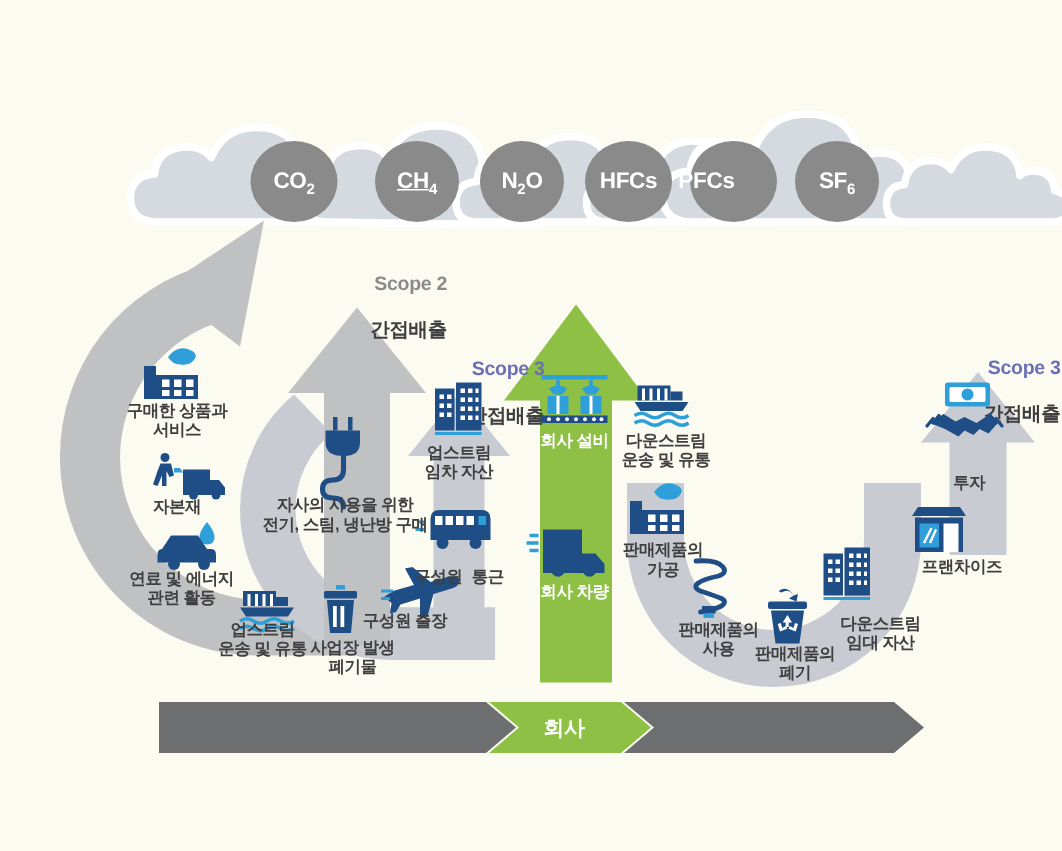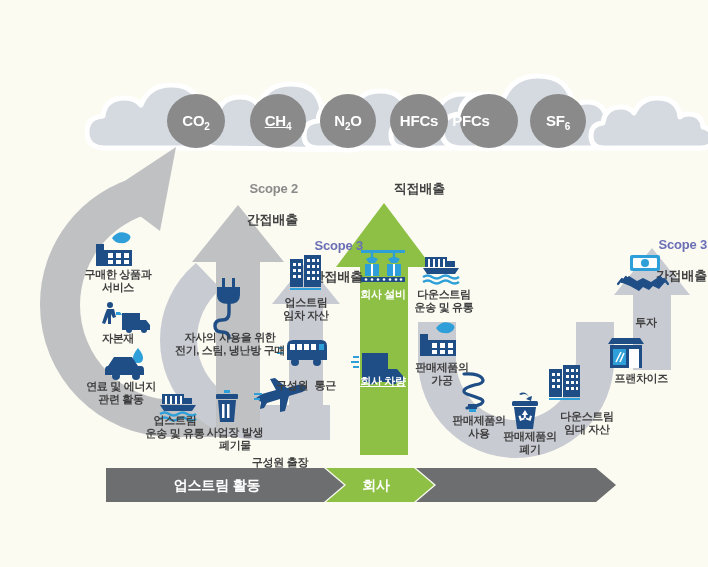--- a/index.html
+++ b/index.html
@@ -125,21 +125,20 @@
 
     <path d="M652 248 L690 295 L671 295 L671 370 L633 370 L633 295 L614 295 Z" fill="#c8cbd2"></path>
   </svg>
 
   <div class="scope-ttl" style="left:178px;top:165px;width:120px;">
     <span class="s" style="color:#8a8a8a;">Scope 2</span>
     <span class="k">간접배출</span>
   </div>
 
   <div class="scope-ttl" style="left:325px;top:165px;width:120px;">
-    <span class="k">직접배출</span>
   </div>
 
   <div class="scope-ttl" style="left:253px;top:222px;width:110px;">
     <span class="s" style="color:#6b6fb5;">Scope 3</span>
     <span class="k">간접배출</span>
   </div>
 
   <div class="scope-ttl" style="left:597px;top:221px;width:110px;">
     <span class="s" style="color:#6b6fb5;">Scope 3</span>
     <span class="k">간접배출</span>
@@ -354,46 +353,45 @@
 
   <div class="lbl item-lbl" style="left:72px;top:268px;width:92px;">구매한 상품과
 서비스</div>
   <div class="lbl item-lbl" style="left:82px;top:332px;width:72px;">자본재</div>
   <div class="lbl item-lbl" style="left:76px;top:380px;width:90px;">연료 및 에너지
 관련 활동</div>
   <div class="lbl item-lbl" style="left:130px;top:414px;width:90px;">업스트림
 운송 및 유통</div>
   <div class="lbl item-lbl" style="left:190px;top:426px;width:90px;">사업장 발생
 폐기물</div>
-  <div class="lbl item-lbl" style="left:240px;top:408px;width:80px;margin-top:48px;">구성원 출장</div>
+  <div class="lbl item-lbl" style="left:230px;top:408px;width:80px;">구성원 출장</div>
   <div class="lbl item-lbl" style="left:266px;top:380px;width:80px;font-family:Liberation Mono, monospace;">구성원 통근</div>
   <div class="lbl item-lbl" style="left:267px;top:296px;width:78px;">업스트림
 임차 자산</div>
 
   <div class="lbl item-lbl" style="left:150px;top:331px;width:160px;">자사의 사용을 위한
 전기, 스팀, 냉난방 구매</div>
 
   <div class="lbl item-lbl" style="left:340px;top:288px;width:86px;color:#ffffff;">회사 설비</div>
-  <div class="lbl item-lbl" style="left:340px;top:375px;width:86px;color:#ffffff;text-decoration:underline;">회사 차량</div>
+  <div class="lbl item-lbl" style="left:340px;top:389px;width:86px;color:#ffffff;">회사 차량</div>
 
   <div class="lbl item-lbl" style="left:398px;top:288px;width:92px;">다운스트림
 운송 및 유통</div>
   <div class="lbl item-lbl" style="left:400px;top:361px;width:84px;">판매제품의
 가공</div>
   <div class="lbl item-lbl" style="left:437px;top:414px;width:84px;">판매제품의
 사용</div>
   <div class="lbl item-lbl" style="left:488px;top:430px;width:84px;">판매제품의
 폐기</div>
   <div class="lbl item-lbl" style="left:541px;top:410px;width:92px;">다운스트림
 임대 자산</div>
   <div class="lbl item-lbl" style="left:584px;top:372px;width:84px;text-align:right;">프랜차이즈</div>
   <div class="lbl item-lbl" style="left:610px;top:316px;width:72px;">투자</div>
 
   <svg class="layer" viewBox="0 0 708 567">
     <path d="M106 468 h218 l20 17 l-20 17 h-218 Z" fill="#6d6e70"></path>
     <path d="M326 468 h88 l20 17 l-20 17 h-88 l20 -17 Z" fill="#8dc044"></path>
     <path d="M416 468 h180 l20 17 l-20 17 h-180 l20 -17 Z" fill="#6d6e70"></path>
   </svg>
 
-  <div class="banner-txt" style="left:110px;top:477px;width:214px;">업스트림 활동</div>
   <div class="banner-txt" style="left:336px;top:477px;width:80px;">회사</div>
 
 </div>
 
 </body></html>

